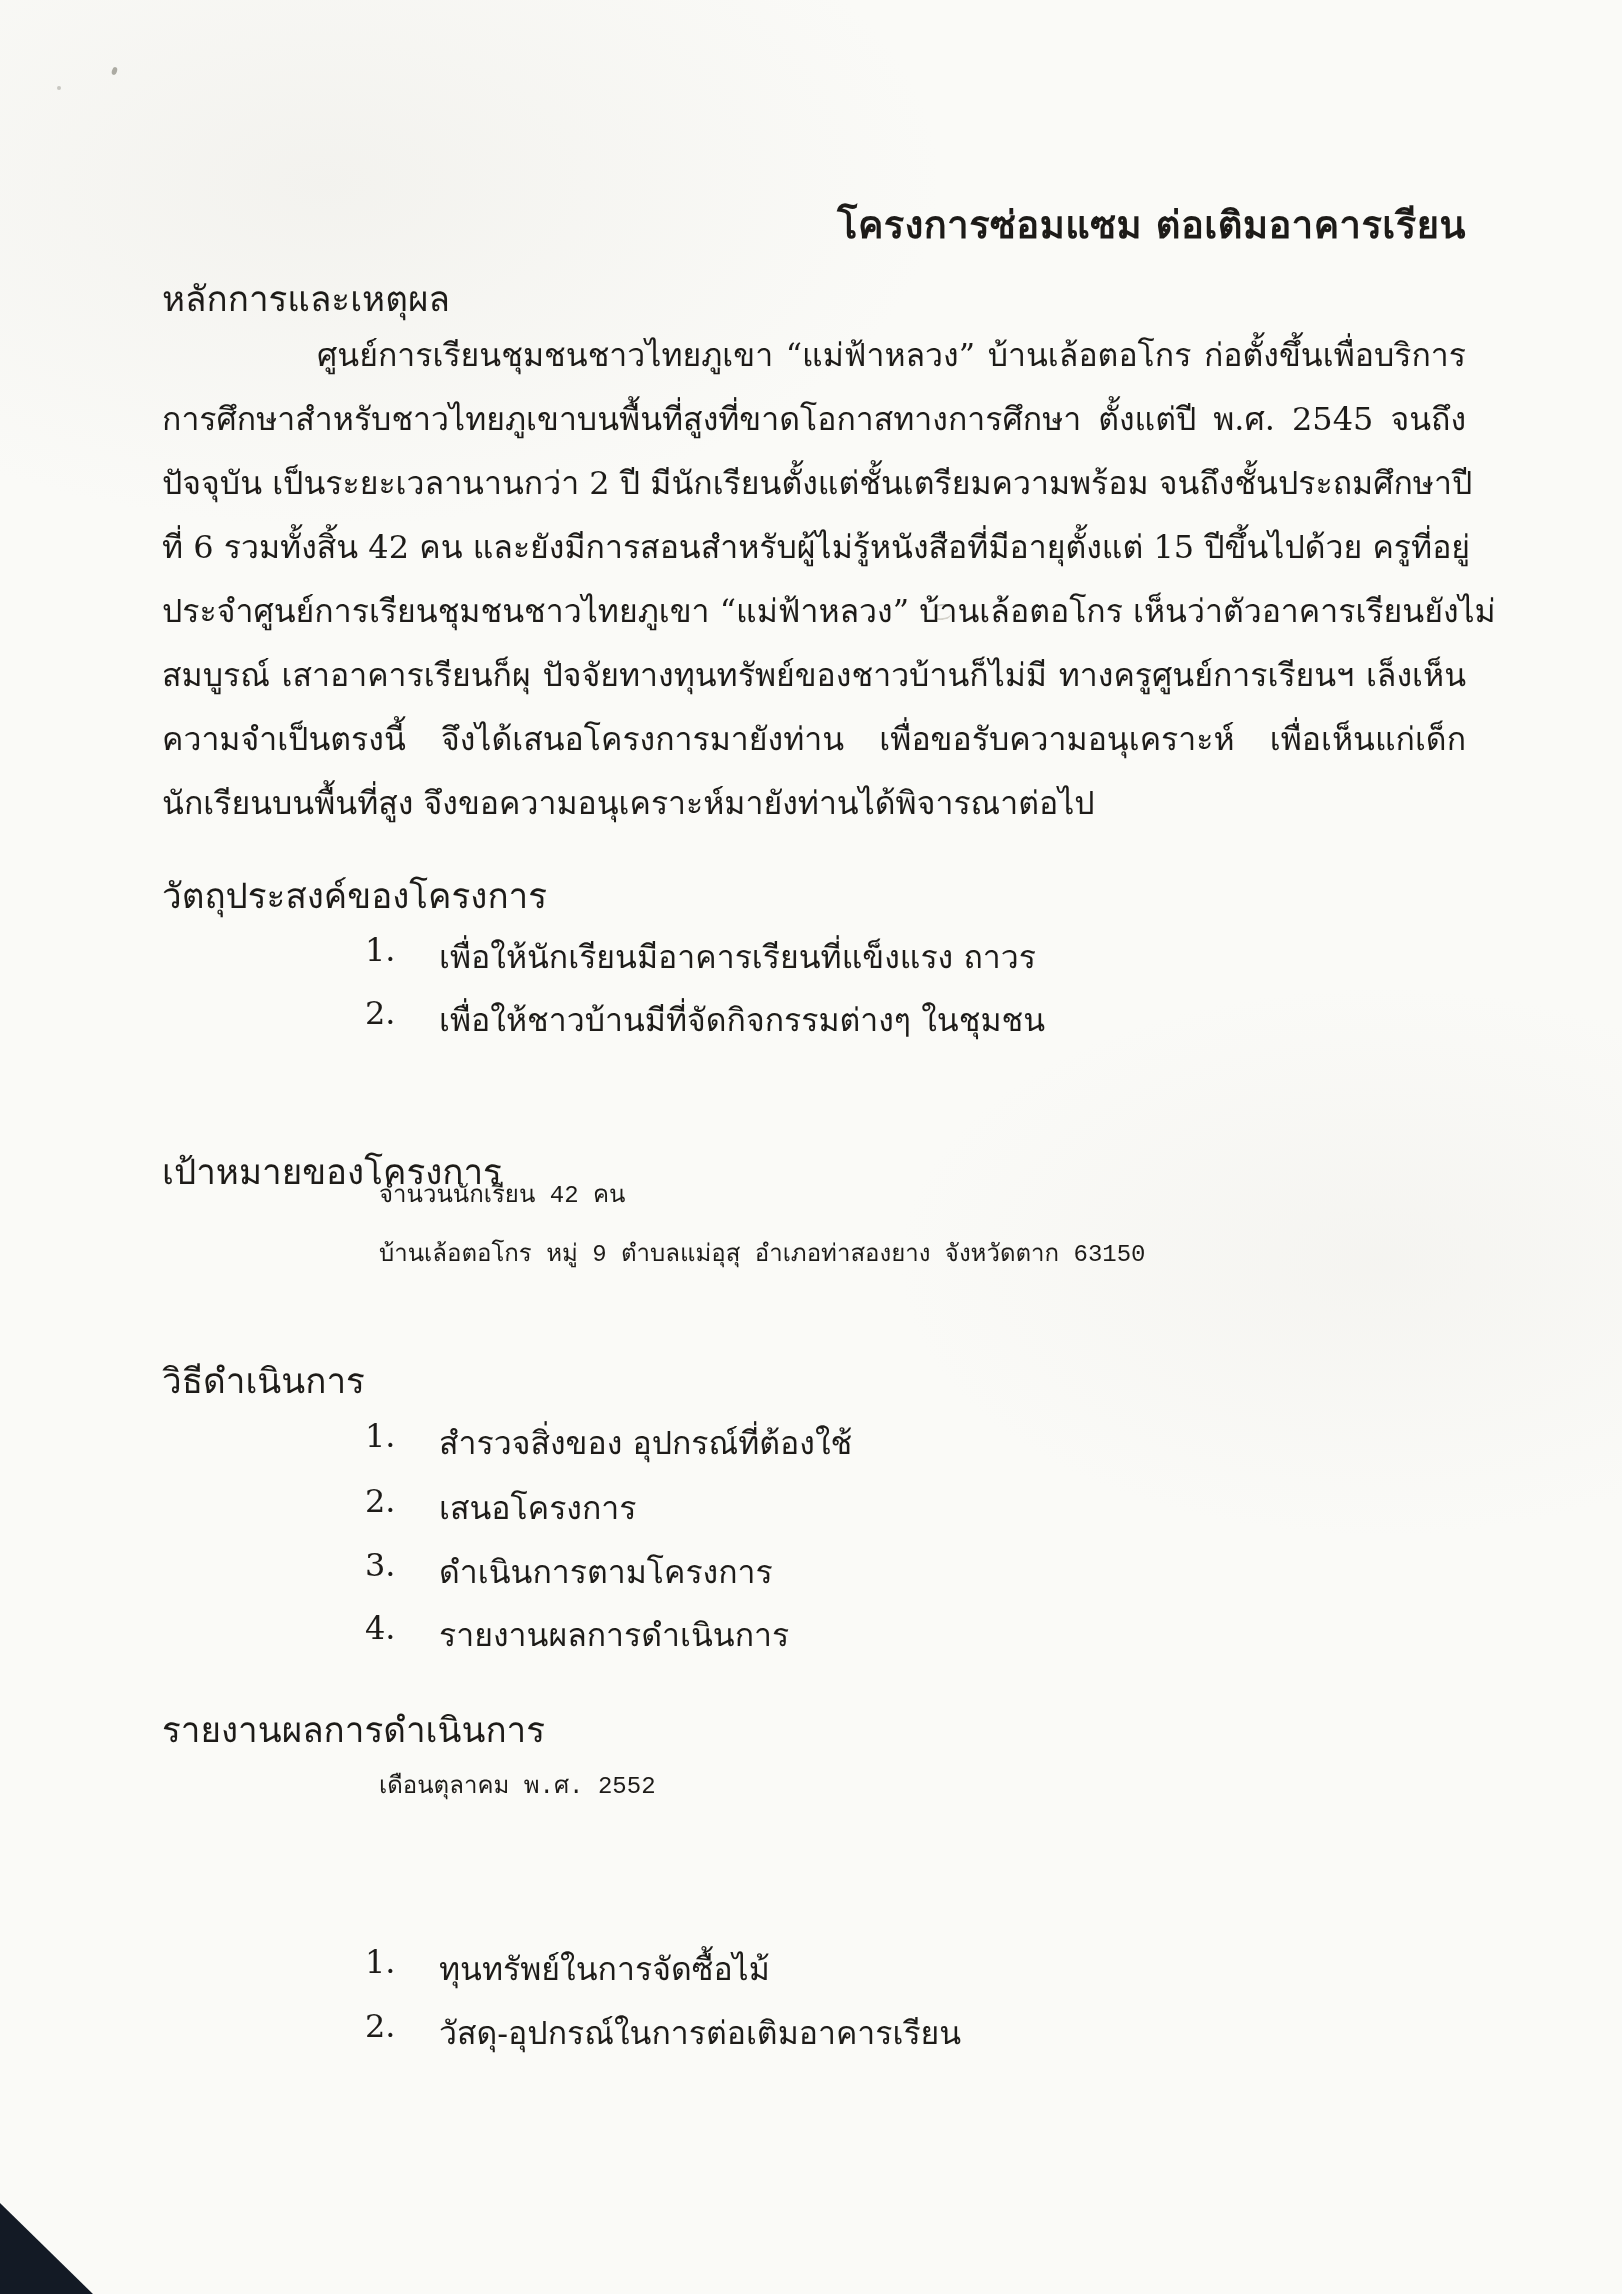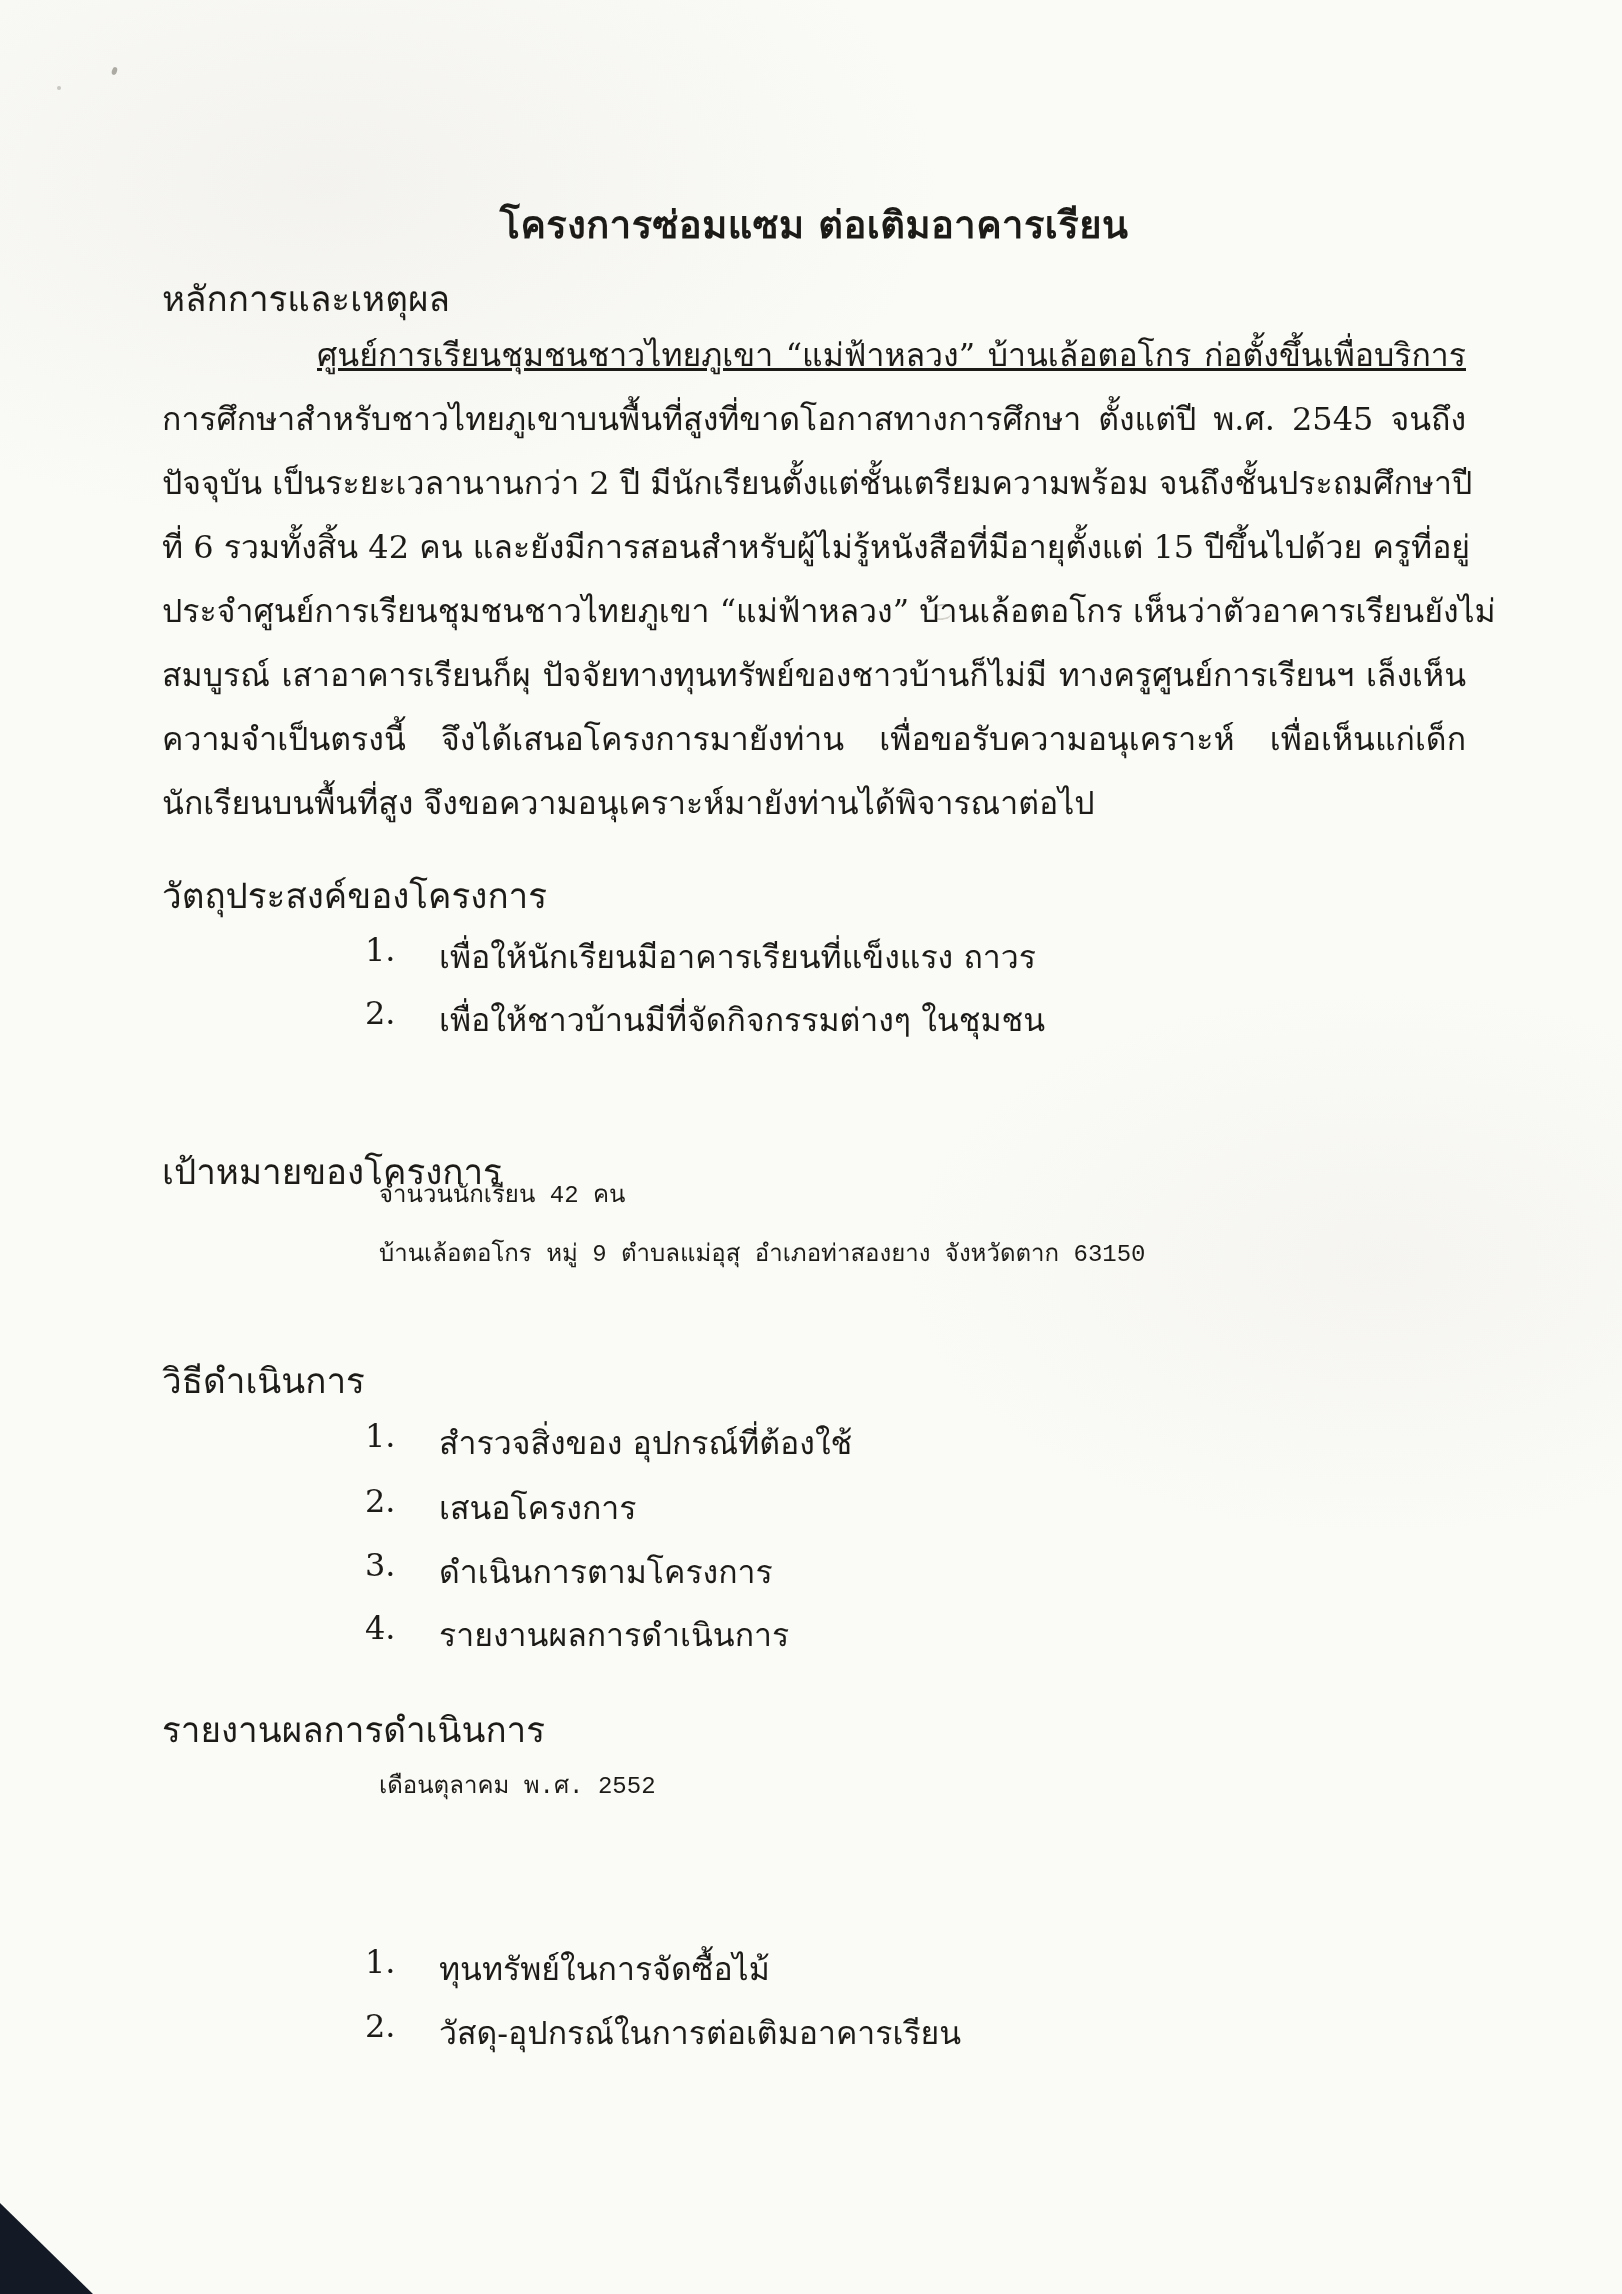--- a/index.html
+++ b/index.html
@@ -15,41 +15,41 @@
     background:
       radial-gradient(ellipse 882px 490px at 20% 8%, rgba(230,228,222,.35), rgba(0,0,0,0) 70%),
       radial-gradient(ellipse 686px 392px at 85% 55%, rgba(233,231,226,.30), rgba(0,0,0,0) 70%),
       #fafaf7;
     color:#1d1b18;
     overflow:hidden;
   }
   .doc-title{
     position:absolute;
     left:162px; width:1304px; top:194px;
-    text-align:center;
+    text-align:right;
     font-size:38px; font-weight:700;
     letter-spacing:0.5px;
   }
   .sec-heading{
     position:absolute;
     left:162px;
     font-size:35px; font-weight:400;
   }
   .para{
     position:absolute;
     left:162px; top:323px; width:1304px;
     font-size:32px;
   }
   .para .pline{
     height:64px; line-height:64px;
     text-align:justify;
     text-align-last:justify;
     white-space:nowrap;
   }
-  .para .pline.first{ padding-left:155px;text-decoration:underline; }
+  .para .pline.first{ padding-left:155px; }
   .para .pline.last{ text-align-last:left; }
   .num-item{
     position:absolute;
     left:365px;
     font-size:32px;
     display:flex;
   }
   .num-item .num{
     width:74px;
     display:inline-block;

